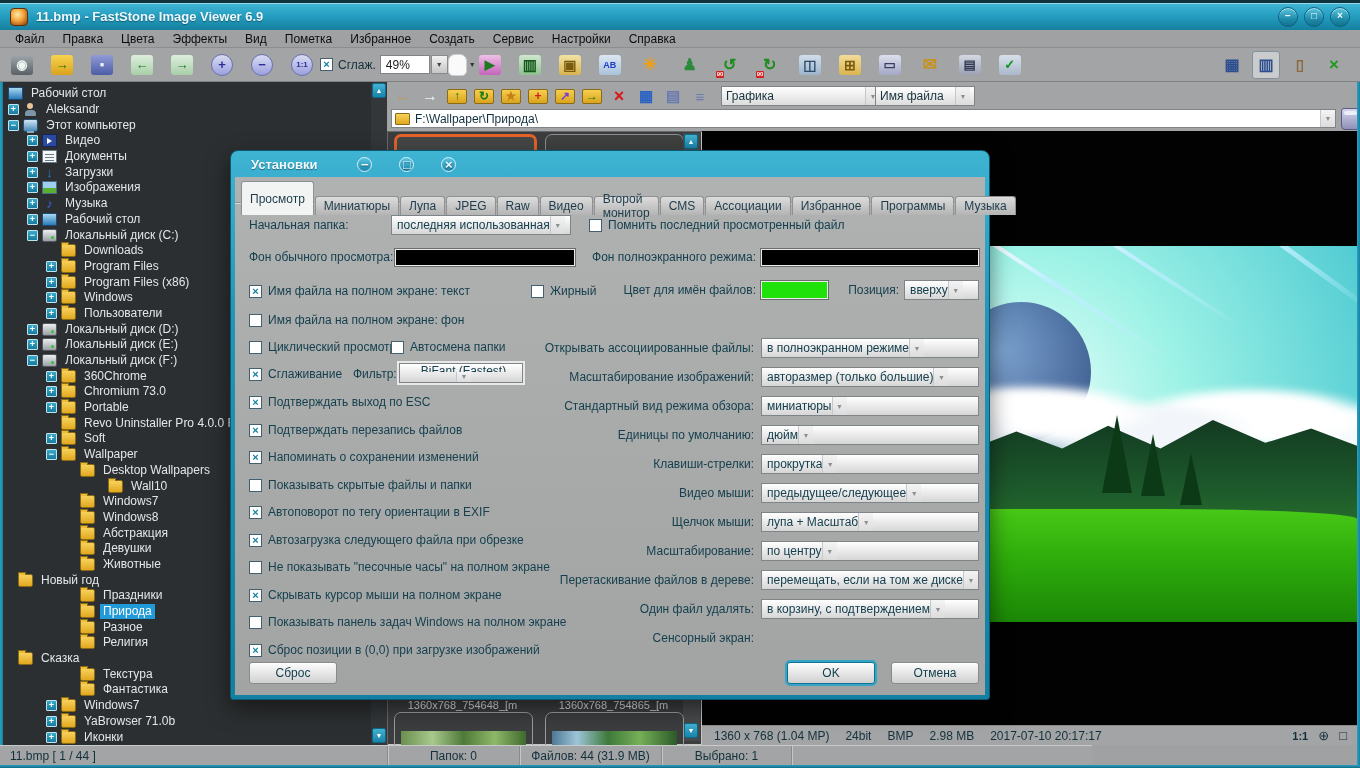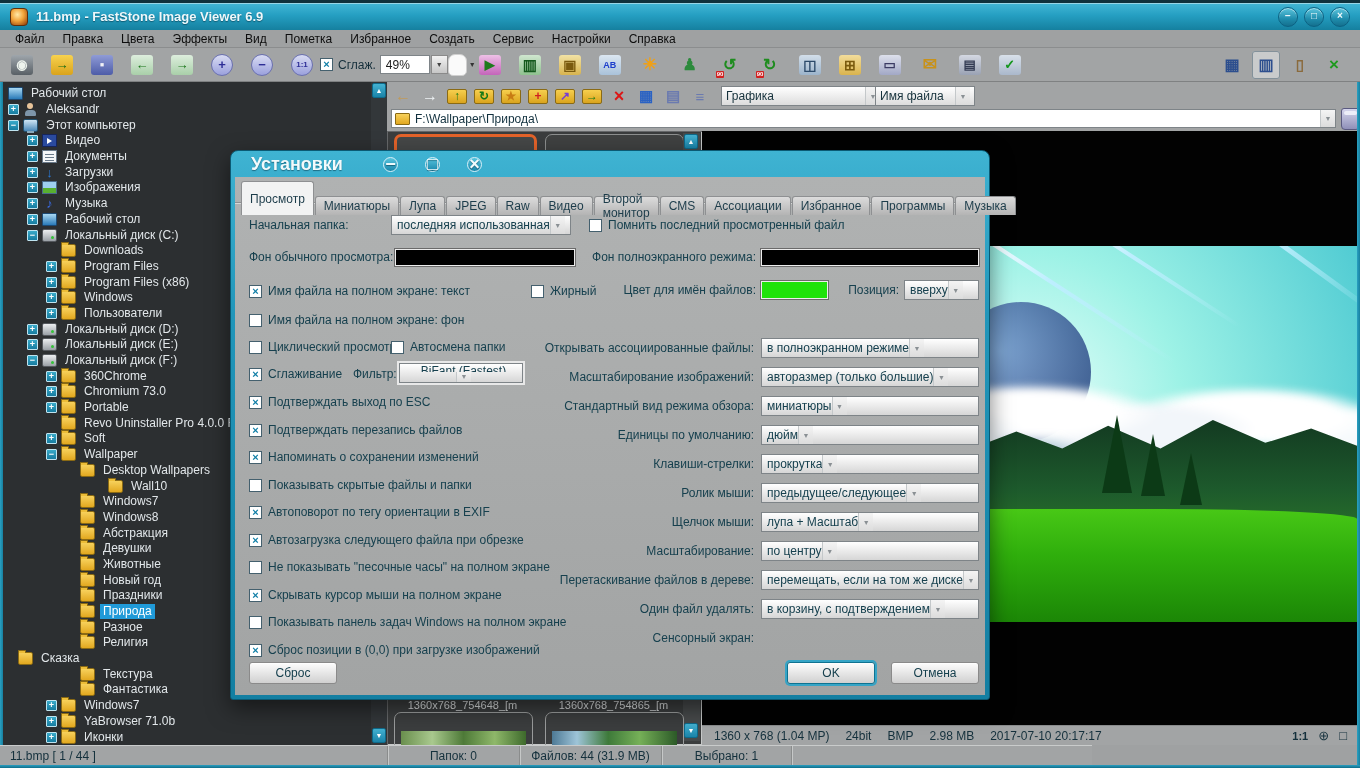--- a/index.html
+++ b/index.html
@@ -159,21 +159,21 @@
     border-top:1px solid #c9cbcb;display:flex;box-sizing:border-box;z-index:31;}
   .scell{height:100%;display:flex;align-items:center;font-size:12px;color:#14303c;
     border-right:1px solid #8a8c8c;box-shadow:1px 0 0 #c6c8c8;padding:0 10px;box-sizing:border-box;}
   .scell.center{justify-content:center;}
   
   .dialog{position:absolute;left:230px;top:150px;width:760px;height:550px;z-index:50;
     border-radius:8px 8px 3px 3px;border:1px solid #0a5a74;box-sizing:border-box;
     background:linear-gradient(180deg,#3fb3d2 0%,#2196ba 30%,#137fa2 100%);
     box-shadow:0 8px 22px rgba(0,0,0,.5);}
   .dtitle{position:absolute;left:0;top:0;right:0;height:26px;display:flex;align-items:center;}
-  .dtitle span{margin-left:20px;color:#f2fafc;font-size:18px;font-weight:bold;text-shadow:0 1px 1px rgba(0,40,55,.5);}
+  .dtitle span{margin-left:20px;color:#f2fafc;font-size:13px;font-weight:bold;text-shadow:0 1px 1px rgba(0,40,55,.5);}
   .dwbtns{margin-left:auto;display:flex;gap:7px;margin-right:14px;}
   .dwb{width:15px;height:15px;border-radius:50%;border:1px solid #d8f0f8;color:#fff;
     background:linear-gradient(180deg,#58c4de,#1a87ac);font:bold 9px/13px "Liberation Sans",sans-serif;text-align:center;box-sizing:border-box;}
   .dclient{position:absolute;left:4px;right:4px;top:26px;bottom:4px;
     background:linear-gradient(180deg,#b0b2b2,#a2a4a4);}
   .dtabs{position:absolute;left:10px;top:30px;display:flex;align-items:flex-end;z-index:2;}
   .tab{height:19px;padding:0 8px;background:linear-gradient(180deg,#dcdcdc,#b4b4b4);
     border:1px solid #8e9092;border-bottom:none;border-radius:3px 3px 0 0;font-size:12px;color:#1c3c4a;
     display:flex;align-items:center;margin-right:1px;box-sizing:border-box;}
   .tab.active{background:#f2f3f3;height:34px;}
@@ -481,21 +481,21 @@
         <div class="trow" style="padding-left: 62px;">
           <span class="exp ph"></span>
           <span class="ti ic-folder"></span>
           <span class="tlabel">Девушки</span>
         </div>
         <div class="trow" style="padding-left: 62px;">
           <span class="exp ph"></span>
           <span class="ti ic-folder"></span>
           <span class="tlabel">Животные</span>
         </div>
-        <div class="trow" style="padding-left: 62px;">
+        <div class="trow" style="">
           <span class="exp ph"></span>
           <span class="ti ic-folder"></span>
           <span class="tlabel">Новый год</span>
         </div>
         <div class="trow" style="padding-left: 62px;">
           <span class="exp ph"></span>
           <span class="ti ic-folder"></span>
           <span class="tlabel">Праздники</span>
         </div>
         <div class="trow sel" style="padding-left: 62px;">
@@ -818,21 +818,21 @@
           </div>
         </div>
         <div class="rrow" style="top: 116px;">
           <span class="rlab">Клавиши-стрелки:</span>
           <div class="dcombo rcombo">
             <span class="dval">прокрутка</span>
             <span class="dar">▼</span>
           </div>
         </div>
         <div class="rrow" style="top: 145px;">
-          <span class="rlab">Ролик мыши:</span>
+          <span class="rlab">Видео мыши:</span>
           <div class="dcombo rcombo">
             <span class="dval">предыдущее/следующее</span>
             <span class="dar">▼</span>
           </div>
         </div>
         <div class="rrow" style="top: 174px;">
           <span class="rlab">Щелчок мыши:</span>
           <div class="dcombo rcombo">
             <span class="dval">лупа + Масштаб</span>
             <span class="dar">▼</span>

